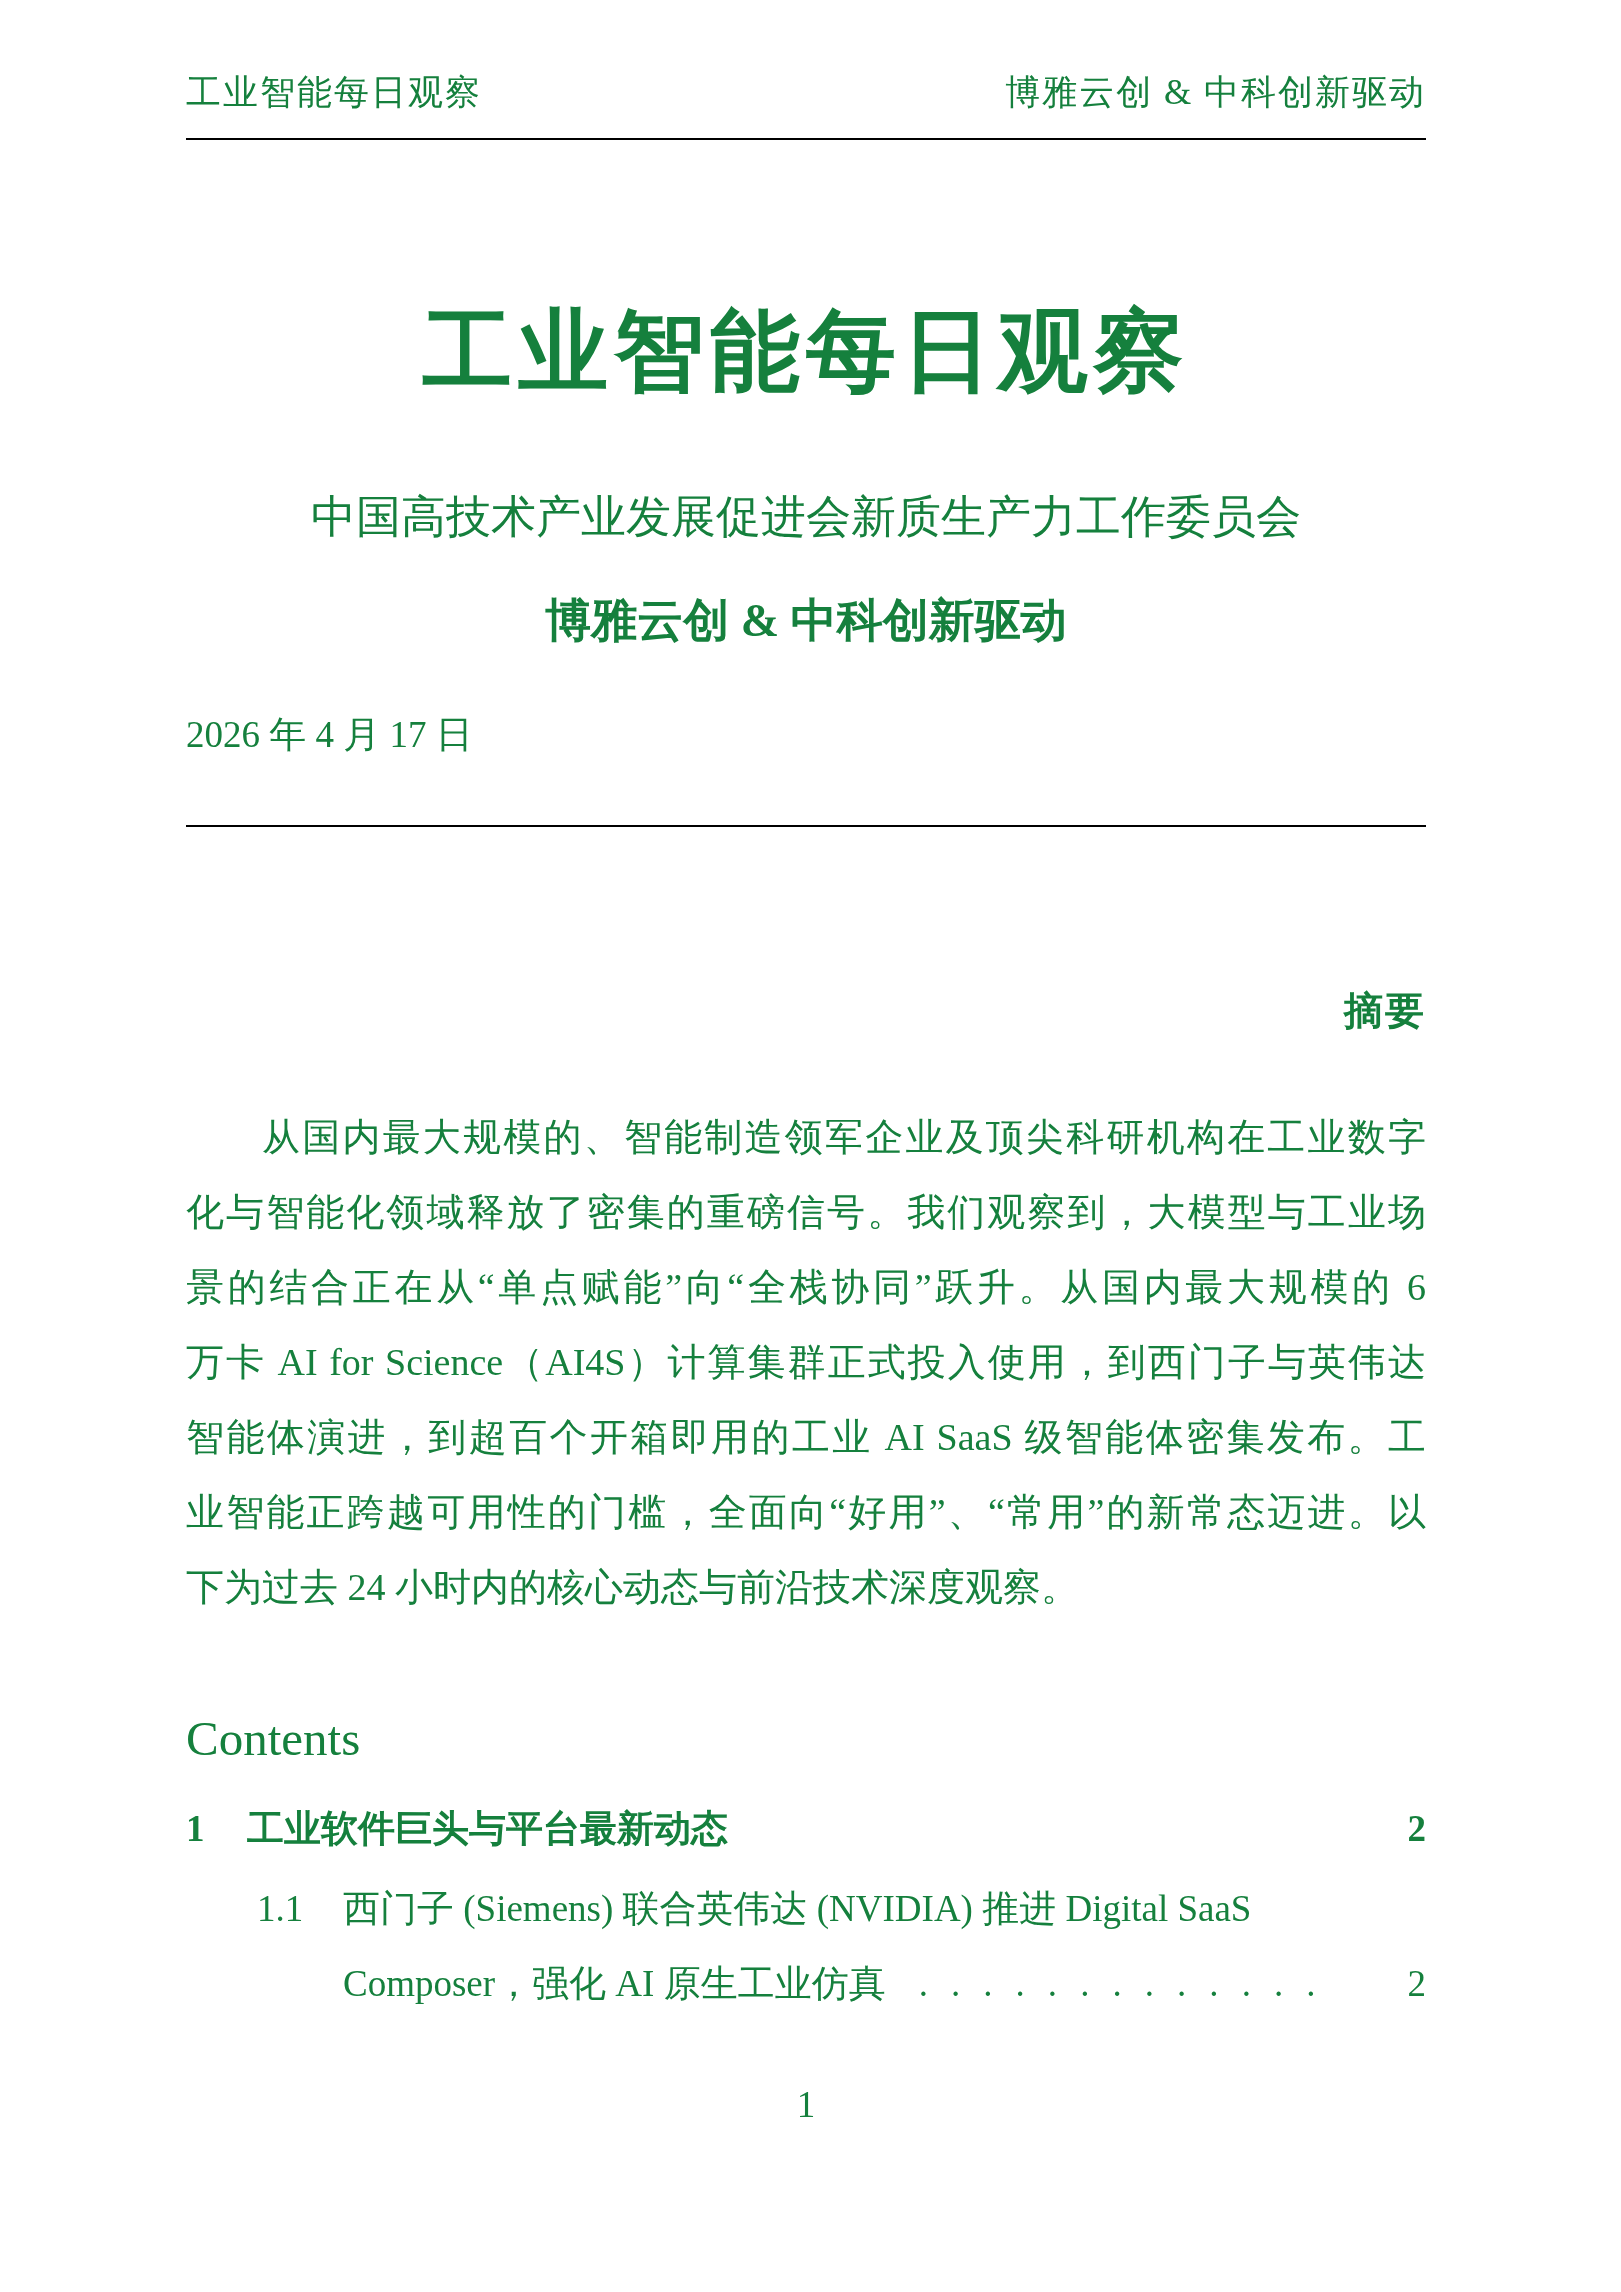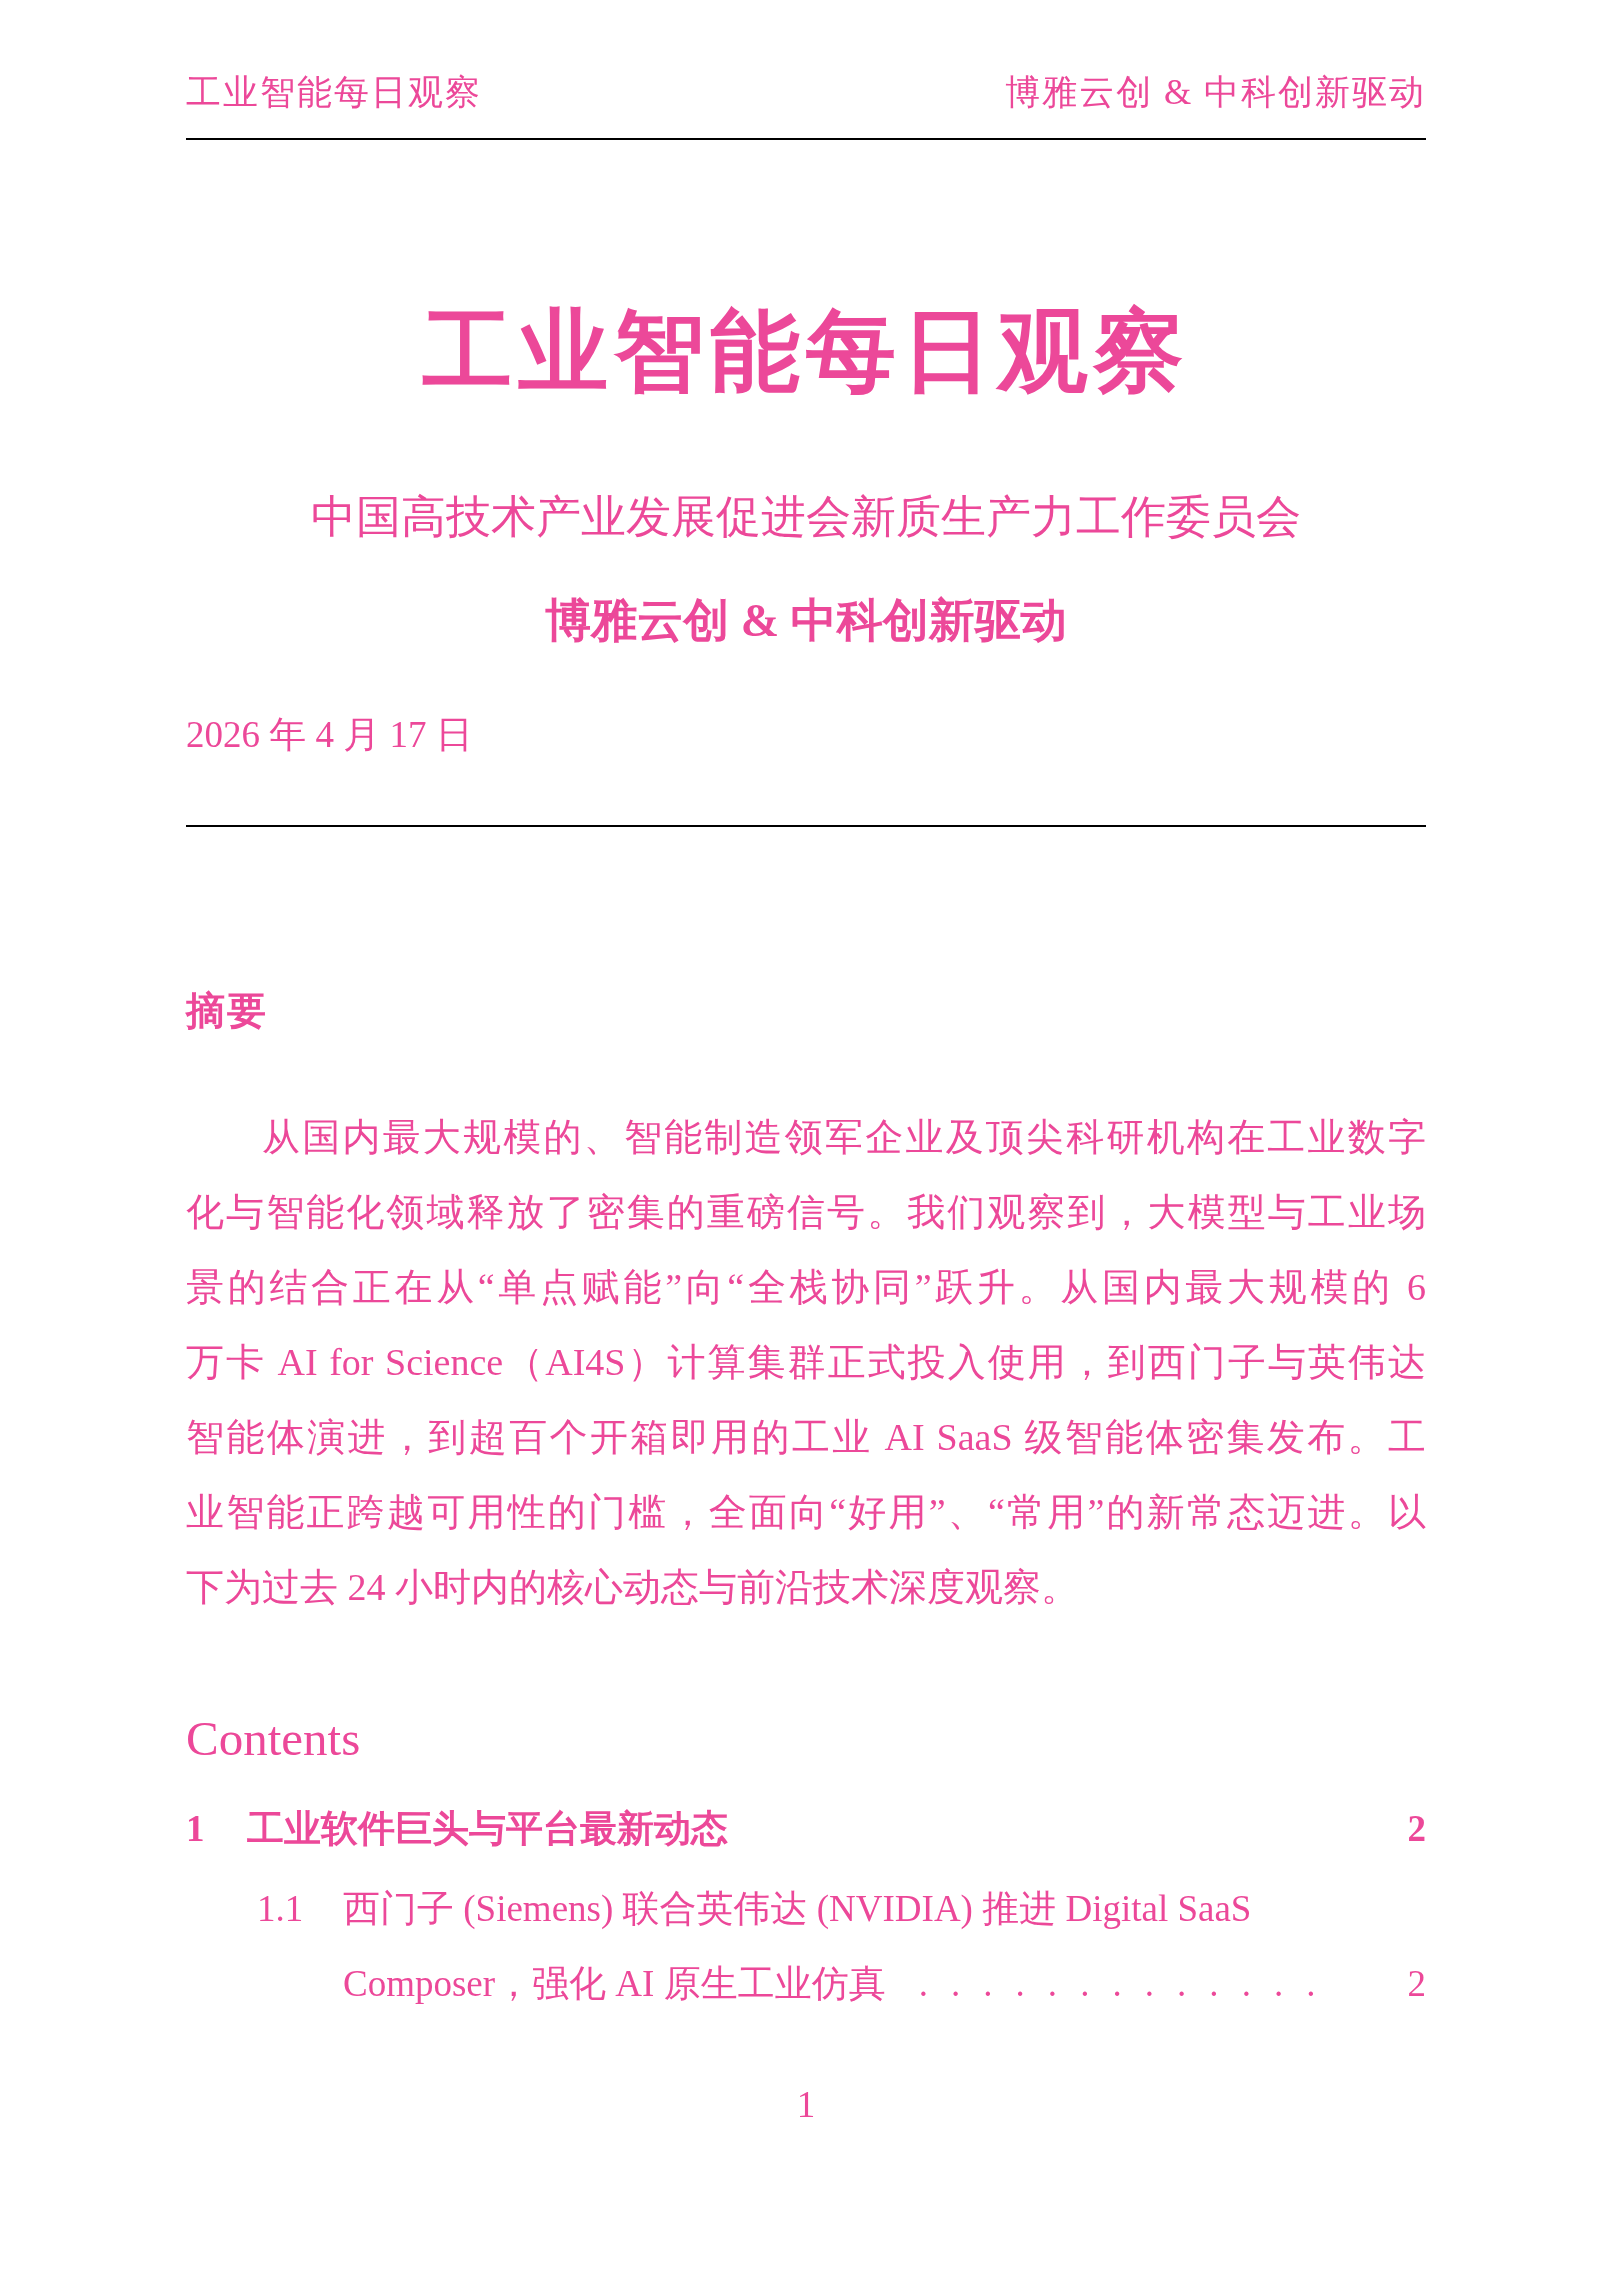--- a/index.html
+++ b/index.html
@@ -6,21 +6,21 @@
     margin: 0;
     padding: 0;
     background: #e8e8e8;
   }
   .page {
     position: relative;
     width: 1621px;
     height: 2293px;
     margin: 0 auto;
     background: #ffffff;
-    color: #ec4899;
+    color: #15803d;
     font-family: "Liberation Serif", "DejaVu Serif", serif;
     overflow: hidden;
   }
   .content {
     padding-left: 186px;
     padding-right: 195px;
   }
 
   
   .hdr-row {
@@ -71,21 +71,21 @@
     border-top: 2px solid #000;
     margin: 67px 0 0 0;
   }
 
   
   .abstract-heading {
     margin-top: 159px;
     font-size: 39px;
     line-height: 49px;
     font-weight: 700;
-    text-align: left;
+    text-align: right;
     letter-spacing: 2px;
   }
   .abstract-body {
     margin-top: 65px;
     font-size: 38px;
     line-height: 75px;
   }
   .abs-line {
     text-align: justify;
     text-align-last: justify;

